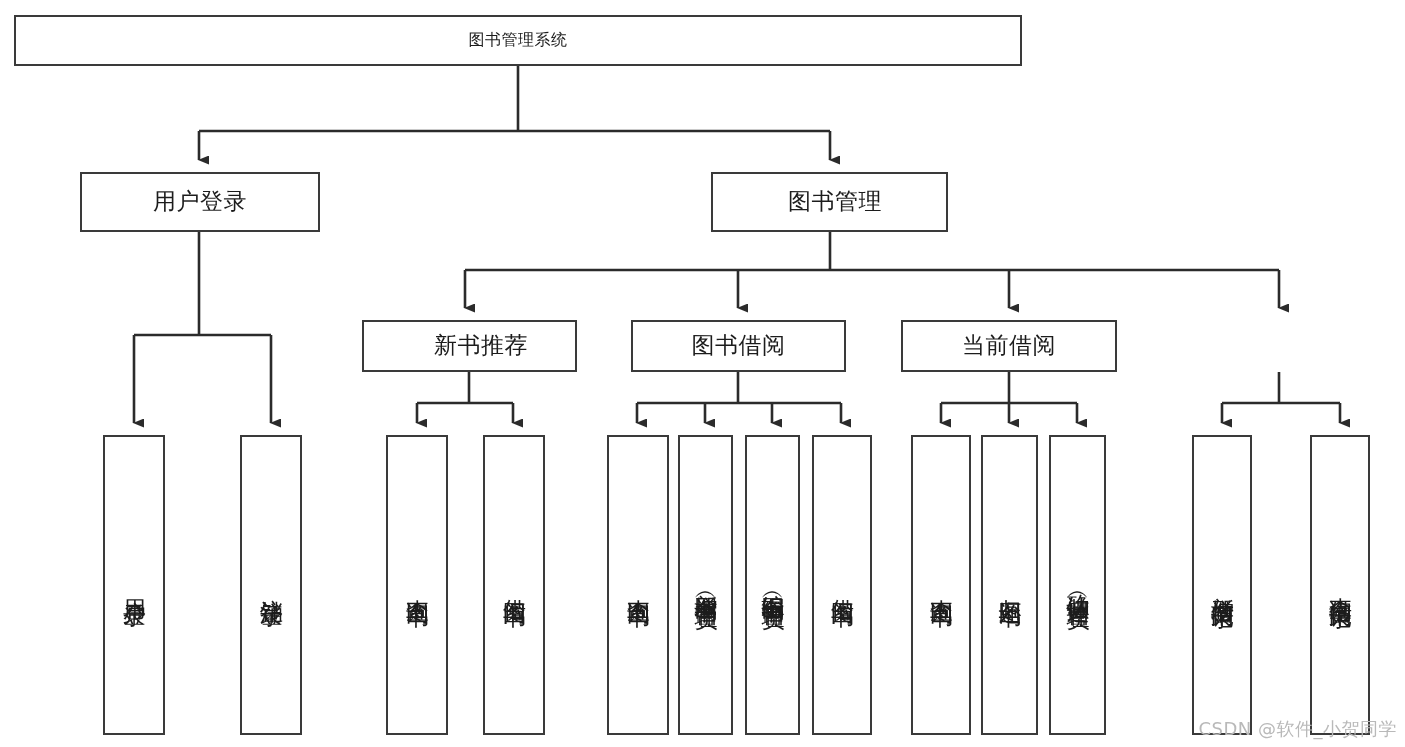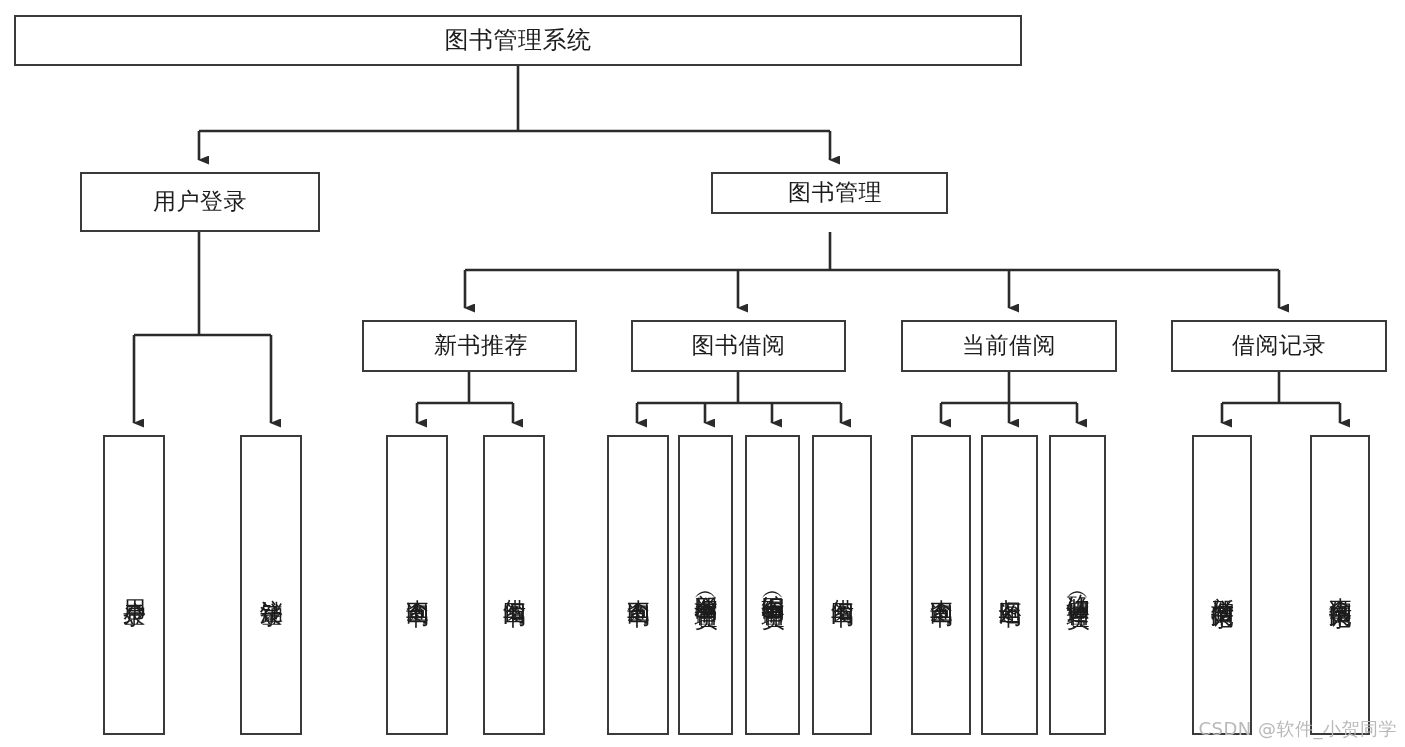--- a/index.html
+++ b/index.html
@@ -44,21 +44,21 @@
     text-align: center;
     line-height: 1.18;
     letter-spacing: 0.5px;
     white-space: pre;
   }
   
   .node-h .node-label {
     font-size: 23px;
   }
   .node-root .node-label {
-    font-size: 24px;
+    font-size: 16px;
   }
   
   .node-v {
     align-items: center;
     justify-content: center;
   }
   .node-v .node-label {
     writing-mode: vertical-rl;
     text-orientation: upright;
     font-size: 23px;
@@ -134,39 +134,36 @@
   </svg>
 
   <div class="node-box node-h node-root" style="left:14px; top:15px; width:1008px; height:51px;">
     <span class="node-label">图书管理系统</span>
   </div>
 
   <div class="node-box node-h" style="left:80px; top:172px; width:240px; height:60px;">
     <span class="node-label">用户登录</span>
   </div>
 
-  <div class="node-box node-h" style="left:711px; top:172px; width:237px; height:42px;padding-left:11px;">
+  <div class="node-box node-h" style="left:711px; top:172px; width:237px; height:60px;padding-left:11px;">
     <span class="node-label">图书管理</span>
   </div>
 
   <div class="node-box node-h" style="left:362px; top:320px; width:215px; height:52px;padding-left:23px;">
     <span class="node-label">新书推荐</span>
   </div>
 
   <div class="node-box node-h" style="left:631px; top:320px; width:215px; height:52px;align-items:center;">
     <span class="node-label">图书借阅</span>
   </div>
 
   <div class="node-box node-h" style="left:901px; top:320px; width:216px; height:52px;font-family:Liberation Serif, serif;">
     <span class="node-label">当前借阅</span>
   </div>
 
-  <div class="node-box node-h" style="left:1171px; top:320px; width:216px; height:52px;">
-    <span class="node-label">借阅记录</span>
-  </div>
 
   <div class="node-box node-v" style="left:103px; top:435px; width:62px; height:300px;">
     <span class="node-label">用户登录</span>
   </div>
 
   <div class="node-box node-v" style="left:240px; top:435px; width:62px; height:300px;">
     <span class="node-label">注销登录</span>
   </div>
 
   <div class="node-box node-v" style="left:386px; top:435px; width:62px; height:300px;">

